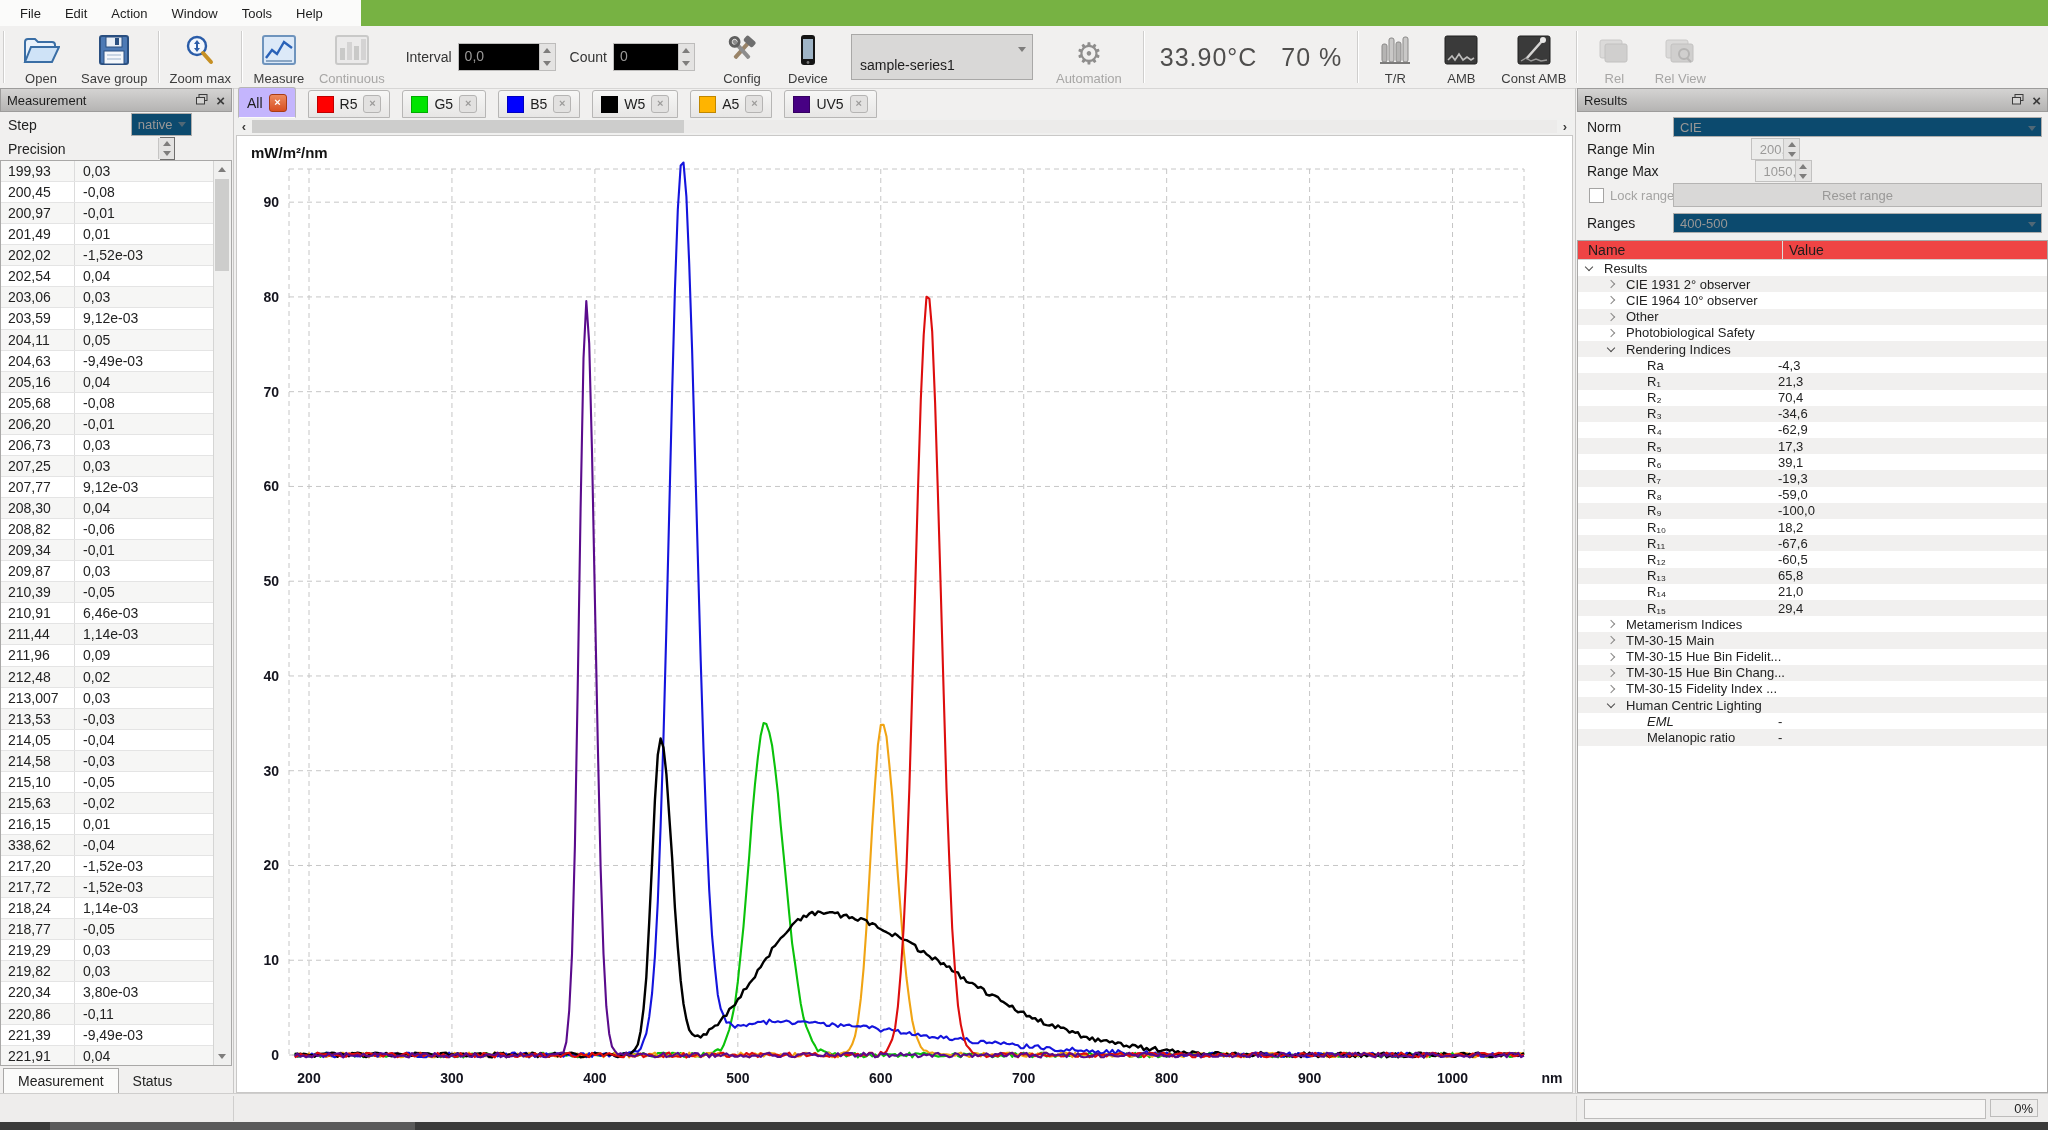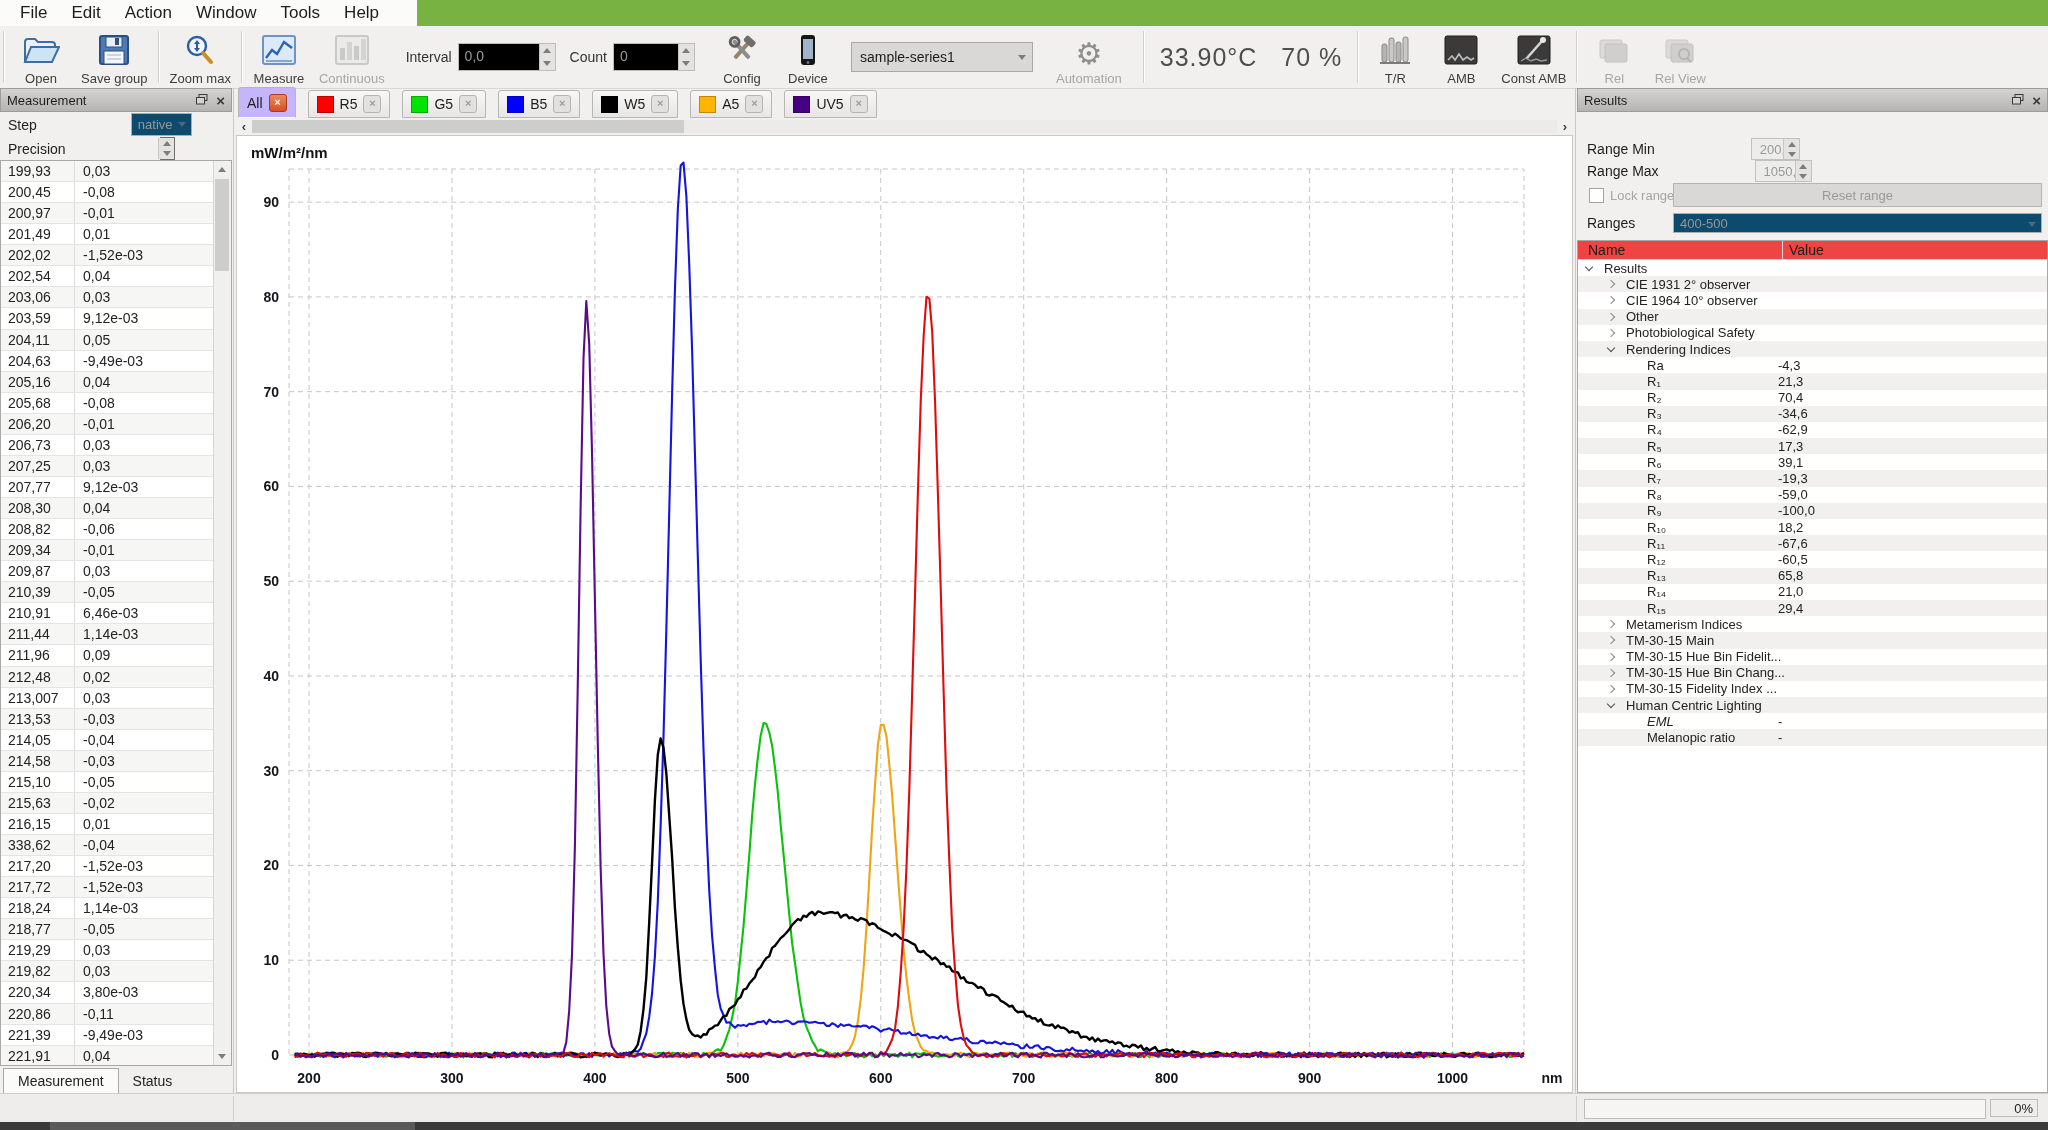--- a/index.html
+++ b/index.html
@@ -3,39 +3,39 @@
 <meta charset="utf-8">
 <style>
   html,body{margin:0;padding:0;background:#888;}
   #app{position:relative;width:2048px;height:1130px;background:#f1f0ef;
        font-family:"Liberation Sans","DejaVu Sans",sans-serif;font-size:14px;color:#222;
        overflow:hidden;user-select:none;}
   
   .menubar{position:absolute;left:0;top:0;width:2048px;height:26px;background:#77b243;}
   .menu-items{position:absolute;left:0;top:0;height:26px;background:#fbfbfa;display:flex;
               align-items:center;padding:0 26px 0 8px;}
-  .menu-item{padding:0 12px;font-size:17px;color:#1d1d1d;white-space:nowrap;cursor:default;}
+  .menu-item{padding:0 12px;font-size:13px;color:#1d1d1d;white-space:nowrap;cursor:default;}
   
   .toolbar{position:absolute;left:0;top:26px;width:2048px;height:62px;background:#f1f0ef;
            border-bottom:1px solid #d7d6d5;display:flex;align-items:center;}
   .tsep{width:1px;height:52px;background:#cfcecd;border-right:1px solid #fff;margin:0 3px;}
   .tbtn{display:flex;flex-direction:column;align-items:center;justify-content:flex-end;
         height:58px;padding:2px 7px;min-width:52px;}
   .tbtn .lbl{font-size:13px;color:#3c3c3c;margin-top:2px;white-space:nowrap;}
   .tbtn.disabled .lbl{color:#a7a6a5;}
   .tbtn.disabled svg{opacity:.45;}
   .fieldlbl{font-size:14px;color:#333;margin:0 6px 0 14px;}
   .spinbox{position:relative;width:96px;height:26px;background:#000000;border:1px solid #bdbcbb;}
   .spinbox .val{position:absolute;left:6px;top:4px;font-size:14px;color:#9a9998;}
   .spinbtns{position:absolute;right:0;top:0;width:16px;height:100%;display:flex;flex-direction:column;}
   .spinbtns div{flex:1;display:flex;align-items:center;justify-content:center;background:#e4e3e2;border-left:1px solid #c6c5c4;}
   .tri-up{width:0;height:0;border-left:4px solid transparent;border-right:4px solid transparent;border-bottom:5px solid #7e7d7c;}
   .tri-down{width:0;height:0;border-left:4px solid transparent;border-right:4px solid transparent;border-top:5px solid #7e7d7c;}
   .combo{position:relative;height:28px;background:#d9d8d7;border:1px solid #a9a8a7;
-         display:flex;align-items:center;padding:0 22px 0 8px;}
+         display:flex;align-items:center;padding:16px 22px 0 8px;}
   .combo .cval{font-size:14px;color:#1d1d1d;}
   .combo .combo-arrow{position:absolute;right:6px;top:12px;}
   .bigreadout{font-size:25px;color:#4f4e4d;letter-spacing:1px;margin:0 12px;white-space:nowrap;}
   
   .panel-title{position:absolute;left:0;right:0;top:0;height:24px;
                background:linear-gradient(#d4d3d2,#b5b4b3);border:1px solid #9d9c9b;
                display:flex;align-items:center;padding:0 6px;font-size:13px;color:#1d1d1d;box-sizing:border-box;}
   .ptools{margin-left:auto;display:flex;align-items:center;gap:8px;}
   .pico{color:#3c3c3c;font-size:13px;line-height:13px;}
   .left-panel{position:absolute;left:0;top:88px;width:232px;bottom:37px;background:#f1f0ef;}
@@ -628,20 +628,27 @@
       <span class="ptools">
         <span class="pico">
           <svg width="12" height="11" viewBox="0 0 12 11">
               <rect x="3" y="0.5" width="8" height="6" fill="none" stroke="#3c3c3c"></rect>
               <rect x="0.5" y="3.5" width="8" height="6.5" fill="#d4d3d2" stroke="#3c3c3c"></rect>
             </svg>
         </span>
         <span class="pico" style="font-size:15px;font-weight:bold">×</span>
       </span>
     </div>
+    <div class="rrow" style="top:28px">
+      <span class="rlbl">Norm</span>
+      <div class="rfield dis-combo">
+        <span>CIE</span>
+        <span class="combo-arrow tri-down"></span>
+      </div>
+    </div>
     <div class="rrow" style="top:50px">
       <span class="rlbl">Range Min</span>
       <div class="rfield dis-spin">
         <span>200,00</span>
         <div class="spinbtns">
           <div>
               <span class="tri-up"></span>
             </div>
           <div>
               <span class="tri-down"></span>

